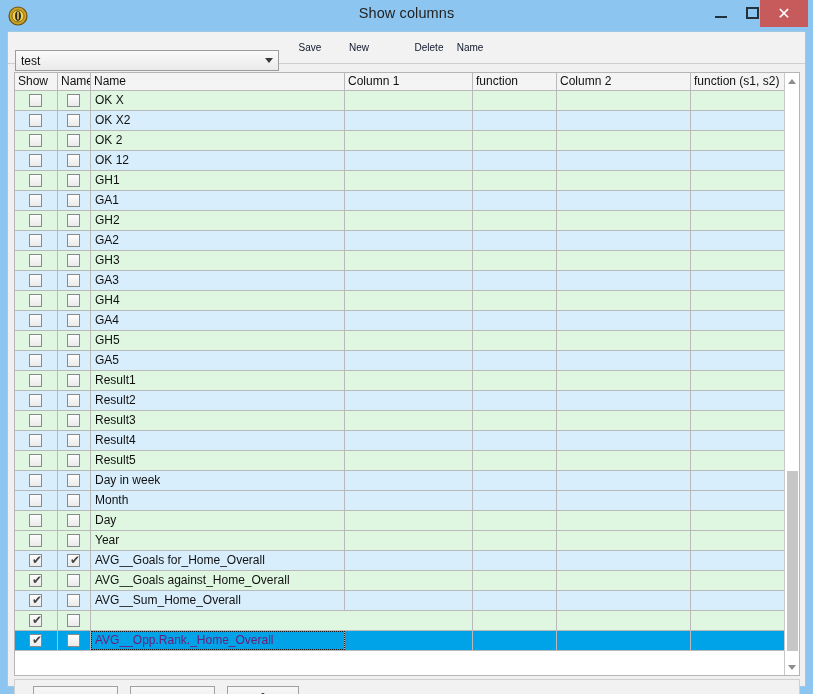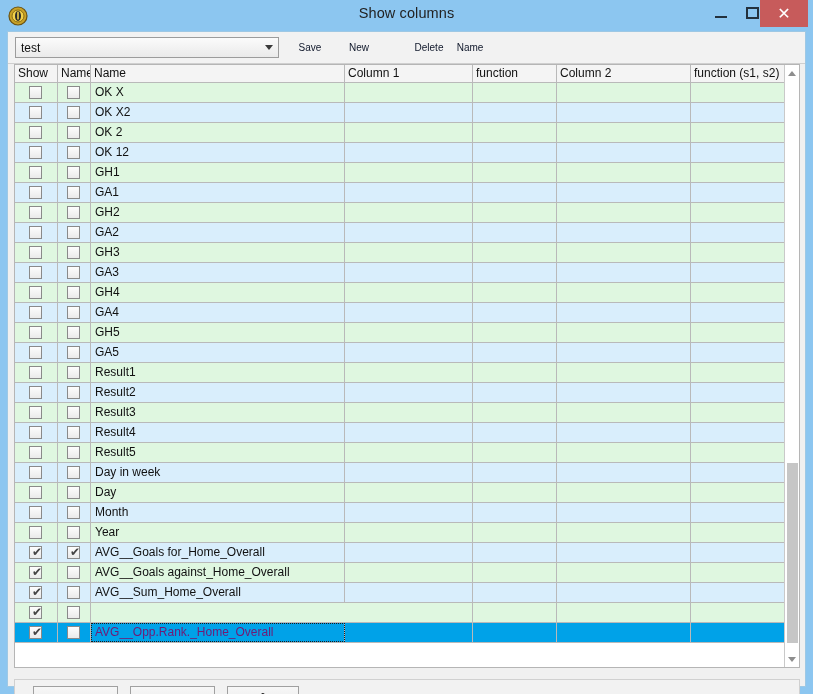--- a/index.html
+++ b/index.html
@@ -55,21 +55,21 @@
     box-sizing:border-box;
   }
   
   #toolbar{
     position:absolute;left:0;top:0;width:797px;height:32px;
     background:#F2F2F2;
     border-bottom:1px solid #cfcfcf;
     box-sizing:border-box;
   }
   #profile-select{
-    position:absolute;left:7px;top:5px;width:264px;height:21px;
+    position:absolute;left:7px;top:18px;width:264px;height:21px;
     background:linear-gradient(#fbfbfb,#eaeaea);
     border:1px solid #9c9c9c;
     box-sizing:border-box;
     font-size:12px;
     color:#111;
   }
   #profile-select .val{
     position:absolute;left:5px;top:3px;
   }
   #profile-select .arrow-box{
@@ -88,21 +88,21 @@
     font-family:"Liberation Sans", sans-serif;
     padding:0;
   }
   #tb-save{left:281px;width:42px;}
   #tb-new{left:333px;width:36px;}
   #tb-delete{left:381px;width:50px;margin-left:15px;}
   #tb-name{left:441px;width:42px;}
 
   
   #gridpanel{
-    position:absolute;left:6px;top:32px;width:786px;height:604px;
+    position:absolute;left:6px;top:40px;width:786px;height:604px;
     background:#fff;
     border:1px solid #b5b5b5;
     box-sizing:border-box;
   }
   #gridhead{
     position:absolute;left:0;top:0;height:18px;width:784px;
     background:#F4F4F4;
     border-bottom:1px solid #b9b9b9;
     box-sizing:border-box;
   }
@@ -513,41 +513,41 @@
             </div>
             <div class="cell c-mark">
               <div class="chk"></div>
             </div>
             <div class="cell c-name">Day in week</div>
             <div class="cell c-col1 cell-col"></div>
             <div class="cell c-fn1 cell-col"></div>
             <div class="cell c-col2 cell-col"></div>
             <div class="cell c-fn2 cell-col"></div>
           </div>
+          <div class="row odd">
+            <div class="cell c-show">
+              <div class="chk"></div>
+            </div>
+            <div class="cell c-mark">
+              <div class="chk"></div>
+            </div>
+            <div class="cell c-name">Month</div>
+            <div class="cell c-col1 cell-col"></div>
+            <div class="cell c-fn1 cell-col"></div>
+            <div class="cell c-col2 cell-col"></div>
+            <div class="cell c-fn2 cell-col"></div>
+          </div>
           <div class="row even">
             <div class="cell c-show">
               <div class="chk"></div>
             </div>
             <div class="cell c-mark">
               <div class="chk"></div>
             </div>
             <div class="cell c-name">Day</div>
-            <div class="cell c-col1 cell-col"></div>
-            <div class="cell c-fn1 cell-col"></div>
-            <div class="cell c-col2 cell-col"></div>
-            <div class="cell c-fn2 cell-col"></div>
-          </div>
-          <div class="row odd">
-            <div class="cell c-show">
-              <div class="chk"></div>
-            </div>
-            <div class="cell c-mark">
-              <div class="chk"></div>
-            </div>
-            <div class="cell c-name">Month</div>
             <div class="cell c-col1 cell-col"></div>
             <div class="cell c-fn1 cell-col"></div>
             <div class="cell c-col2 cell-col"></div>
             <div class="cell c-fn2 cell-col"></div>
           </div>
           <div class="row even">
             <div class="cell c-show">
               <div class="chk"></div>
             </div>
             <div class="cell c-mark">

